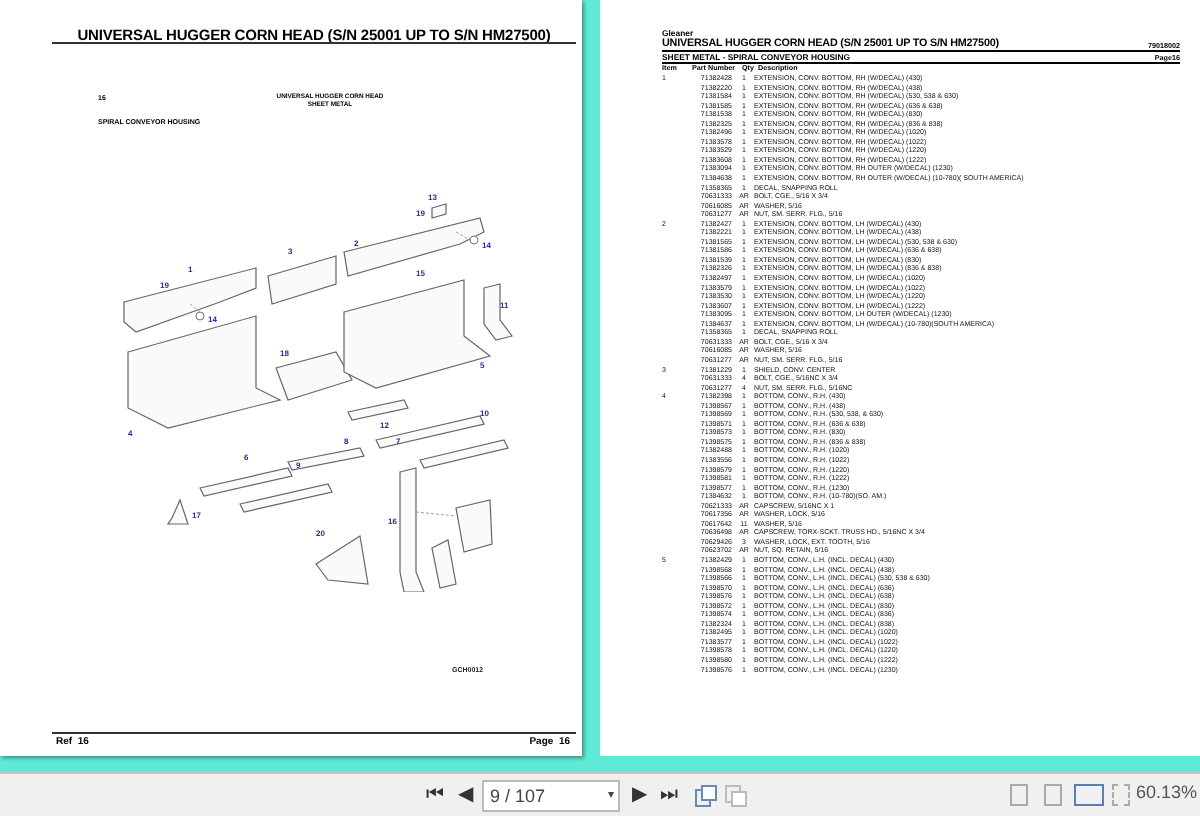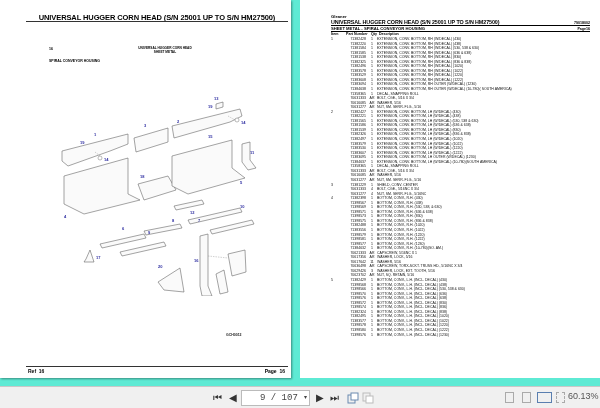--- a/index.html
+++ b/index.html
@@ -34,21 +34,21 @@
   .rows { position: absolute; left: 31px; top: 37px; width: 260px; }
   .row { display: flex; height: 4.55px; font-size: 3.5px; line-height: 4.55px; color: #111; white-space: nowrap; }
   .c-item { width: 15px; }
   .c-part { width: 21px; text-align: right; padding-right: 1px; }
   .c-qty { width: 10px; text-align: center; }
   .c-desc { flex: 1; }
 
   
   .toolbar { position: absolute; left: 0; top: 386px; width: 600px; height: 22px; background: #f0f0f0; border-top: 1px solid #c8c8c8; }
   .tb { position: absolute; top: 4px; font-size: 10px; color: #333; cursor: pointer; line-height: 13px; }
-  .page-field { position: absolute; left: 241px; top: 3px; width: 69px; height: 16px; background: #fff; border: 1px solid #bbb; font-size: 9px; color: #444; padding-left: 18px; line-height: 14px; font-family: Liberation Mono, monospace; }
+  .page-field { position: absolute; left: 241px; top: 3px; width: 69px; height: 16px; background: #fff; border: 1px solid #bbb; font-size: 9px; color: #444; padding-left: 3px; line-height: 14px; }
   .page-drop { position: absolute; left: 304px; top: 6px; font-size: 6px; color: #444; }
   .zoom-val { position: absolute; left: 568px; top: 4px; font-size: 9px; color: #555; text-align: center; }
   .view-icon { position: absolute; top: 5px; width: 9px; height: 11px; border: 1px solid #aaa; }
 </style>
 </head>
 <body>
 
 <div class="viewer">
 
   <div class="page page-left">

